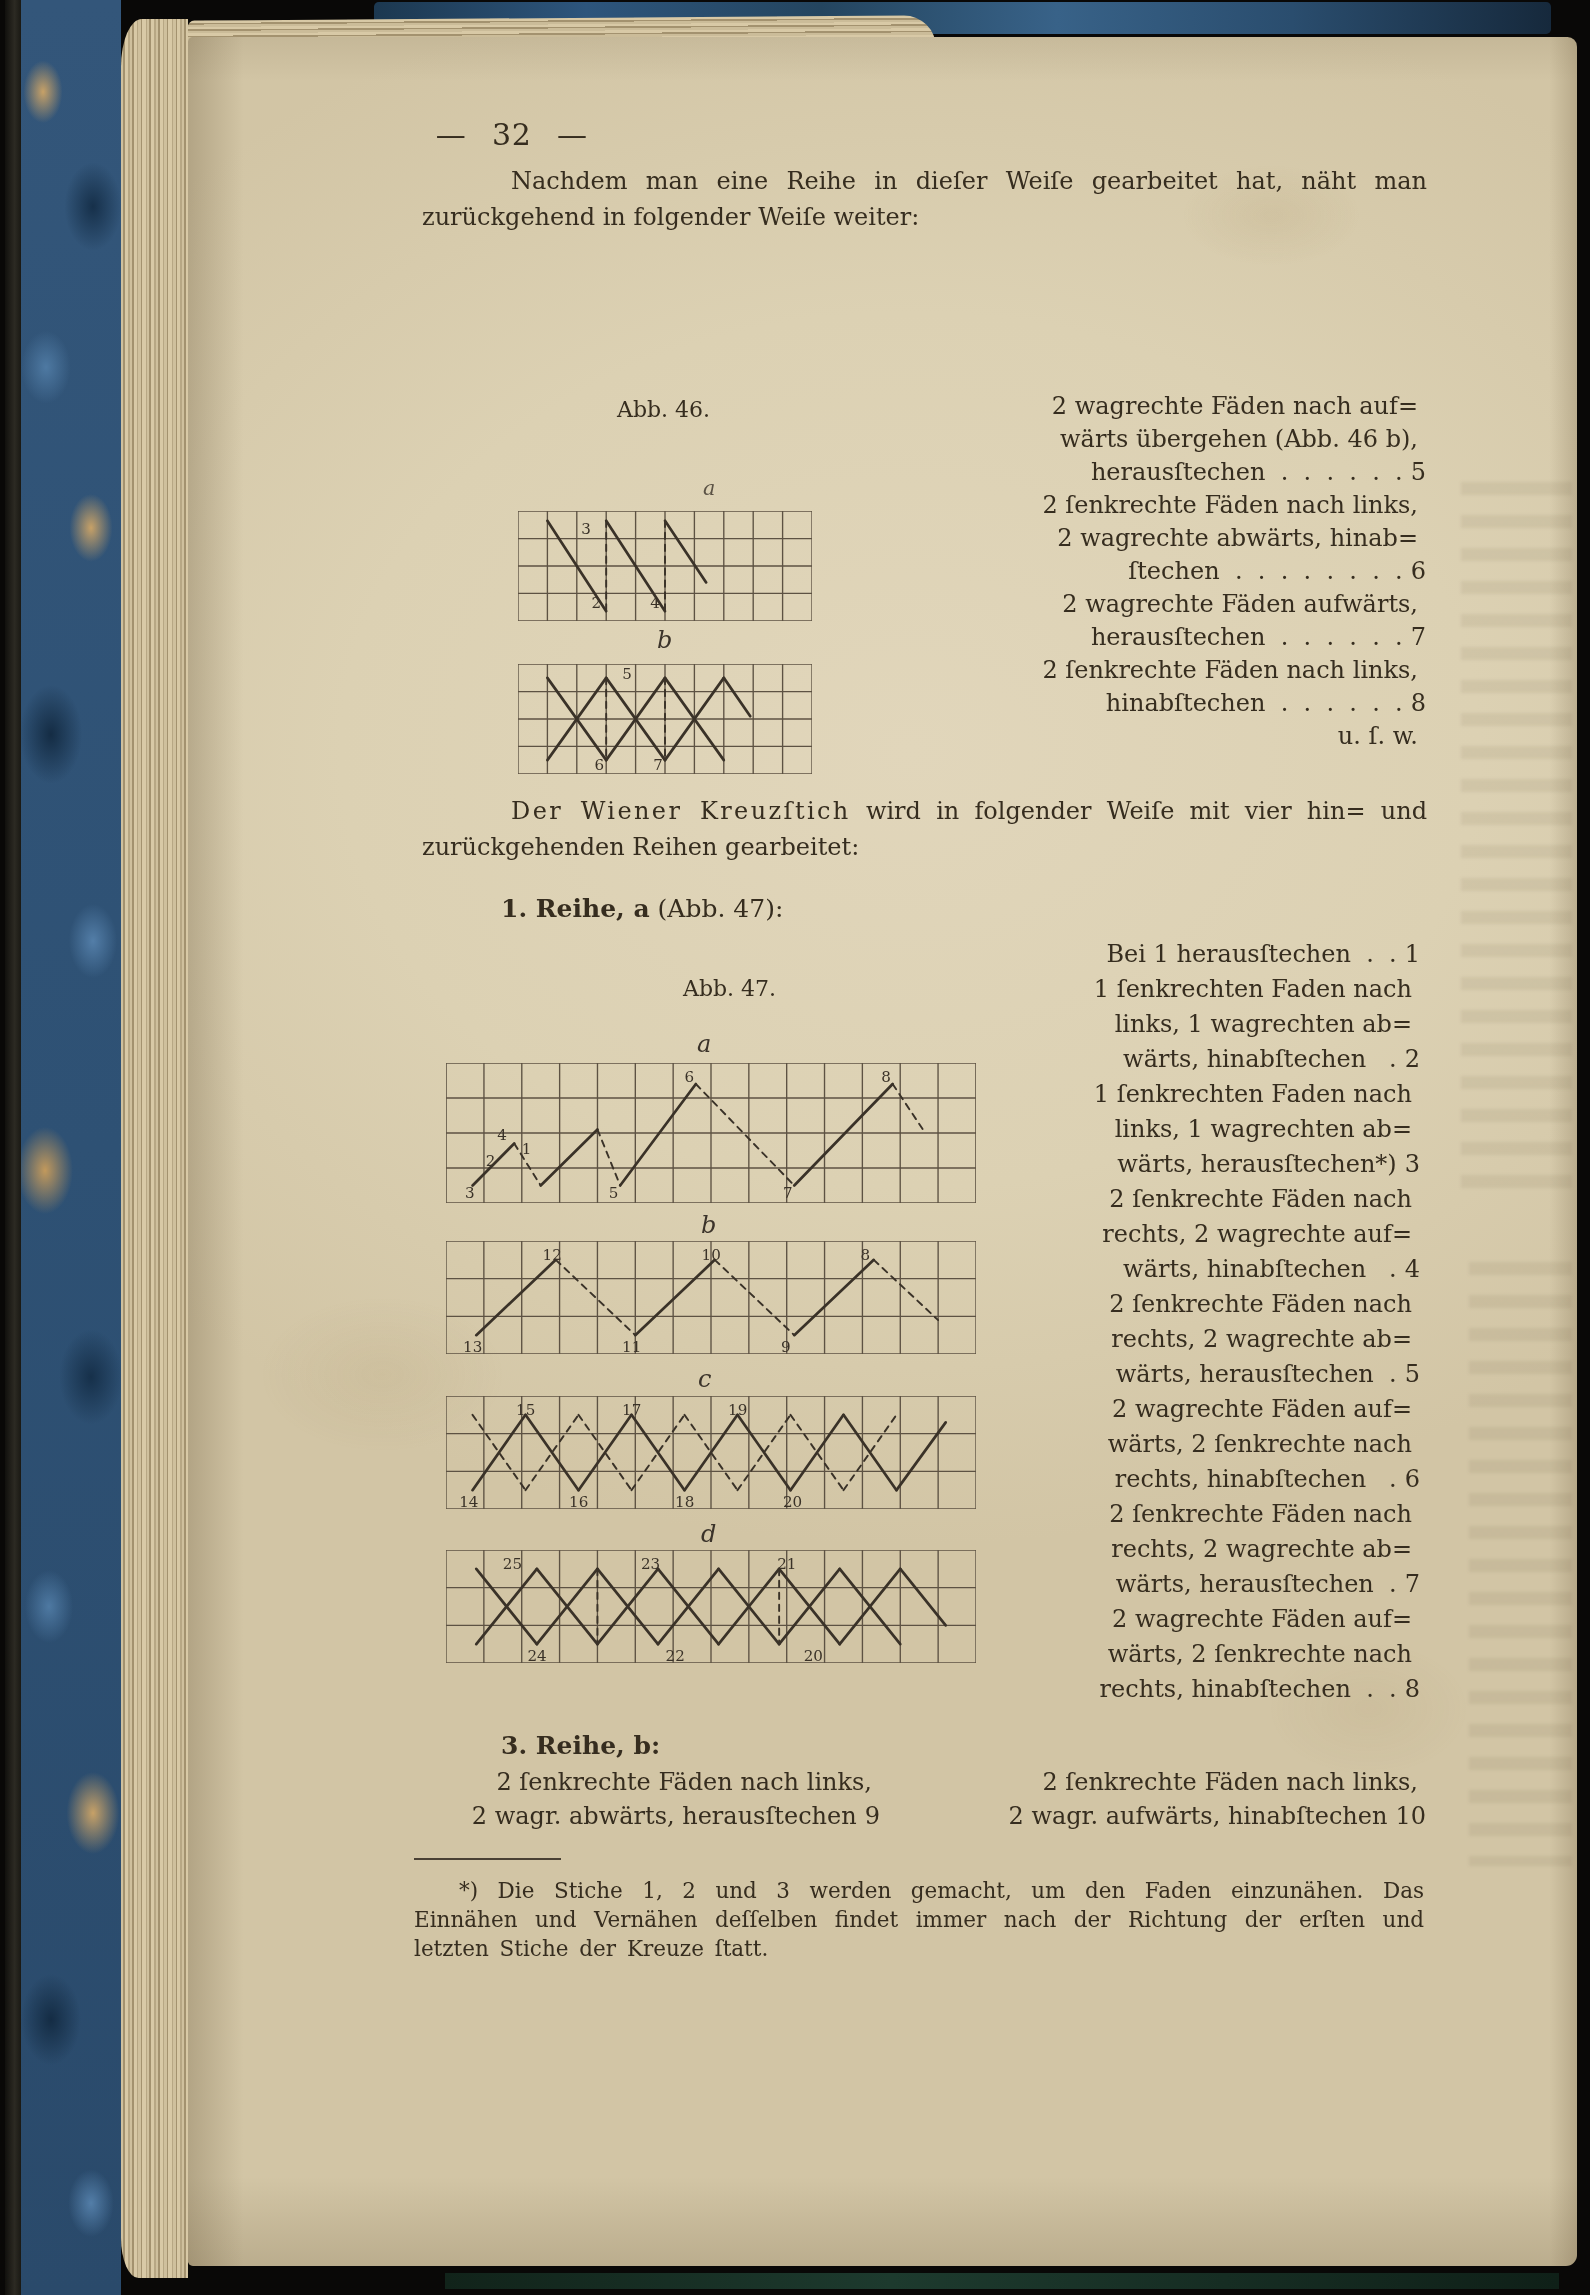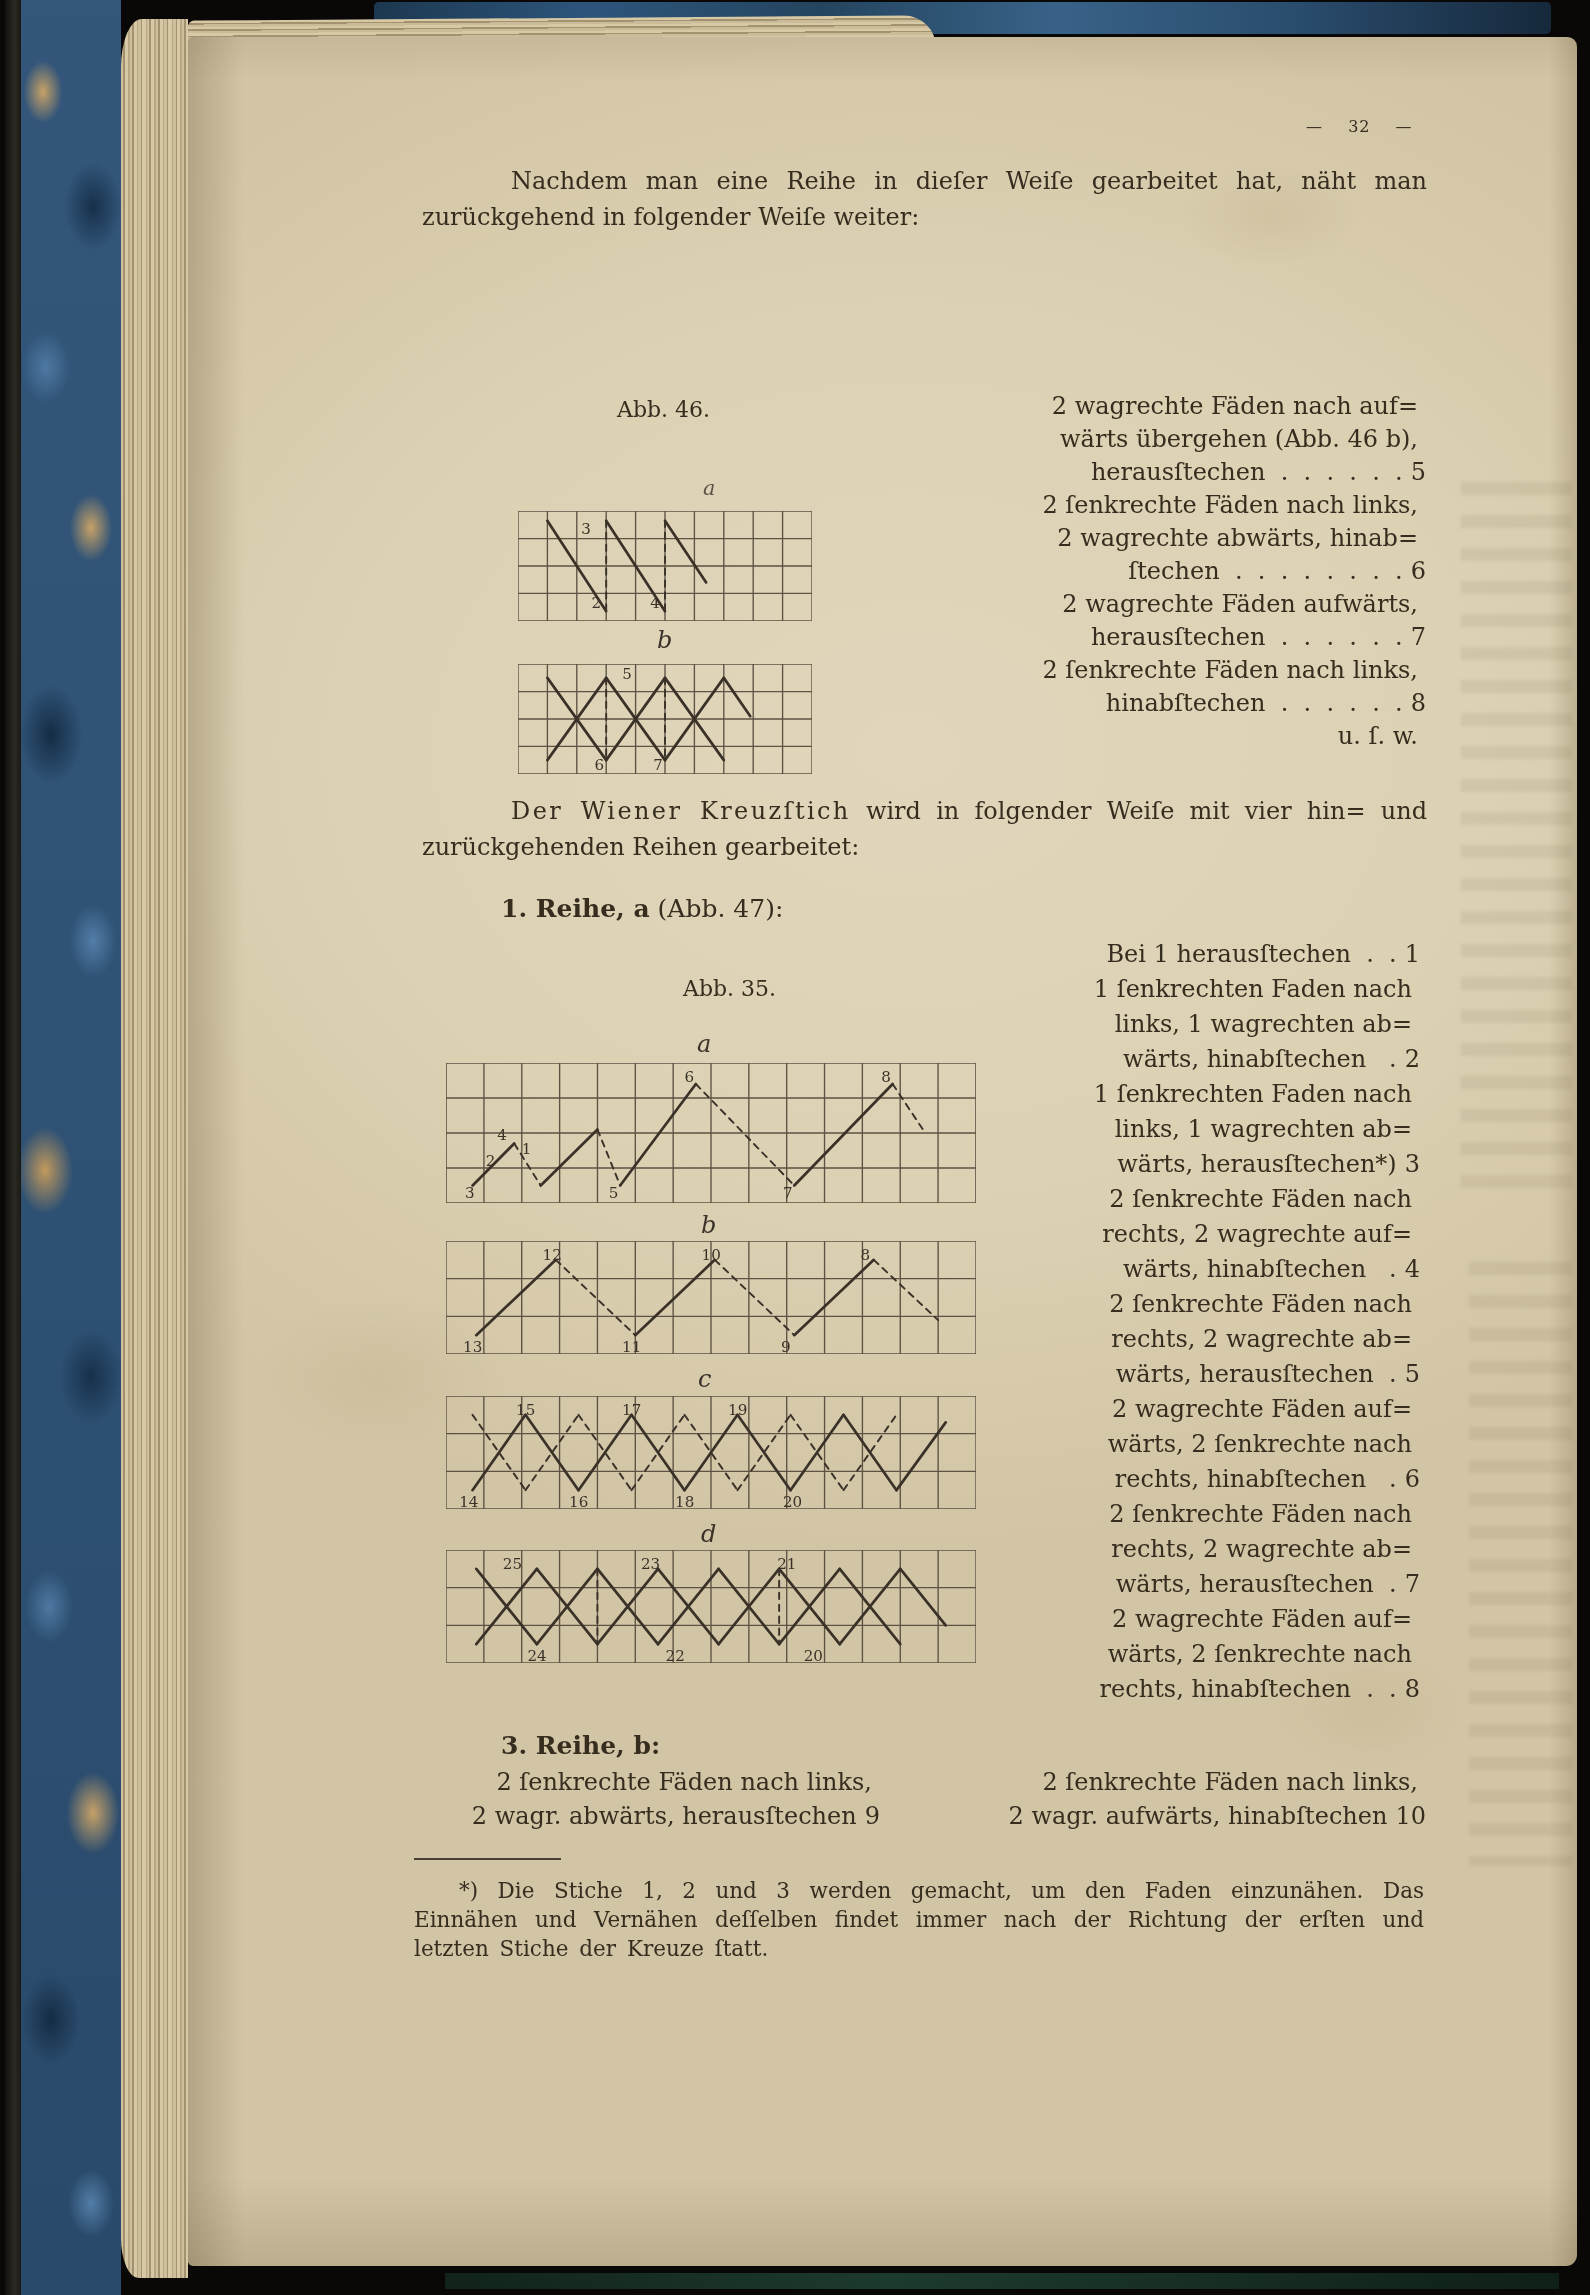--- a/index.html
+++ b/index.html
@@ -62,21 +62,21 @@
       radial-gradient(127px 72px at 78% 8%, rgba(150,120,70,.10), transparent 70%),
       radial-gradient(175px 111px at 14% 60%, rgba(140,110,60,.08), transparent 70%),
       radial-gradient(143px 95px at 85% 75%, rgba(140,110,60,.07), transparent 70%);
   }
   .ghost{position:absolute;filter:blur(1.6px);pointer-events:none;
     background:repeating-linear-gradient(180deg, rgba(110,95,70,.10) 0px, rgba(110,95,70,.10) 12.7px, rgba(110,95,70,0) 12.7px, rgba(110,95,70,0) 33px);}
   
   p{margin:0}
   .t{position:absolute;color:#362d1f}
   .just{text-align:justify}
-  .pagenum{left:235px;top:80px;width:1002px;text-align:right;font-size:16px;letter-spacing:0.8px}
+  .pagenum{left:235px;top:80px;width:1002px;text-align:left;font-size:30px;letter-spacing:0.8px}
   .pagenum span{margin:0 12.7px}
   .para1{left:234px;top:126px;width:1005px;line-height:36px;text-indent:89px}
   .para2{left:234px;top:756px;width:1005px;line-height:36px;text-indent:89px}
   .sperr{letter-spacing:2.4px}
   .cap{font-size:22px}
   .figlabel{font-style:italic;font-size:24px;color:#3b332a}
   .h{font-weight:bold;font-size:25px}
   .h .hn{font-weight:normal}
   .lines .line{display:flex;justify-content:flex-end}
   .lines .txt{white-space:pre}
@@ -310,21 +310,21 @@
           <span class="txt">wärts, 2 ſenkrechte nach</span>
           <span class="num"></span>
         </div>
 
         <div class="line">
           <span class="txt">rechts, hinabſtechen  .  .</span>
           <span class="num">8</span>
         </div>
       </div>
 
-    <div class="t cap" style="left:495px;top:939px">Abb. 35.</div>
+    <div class="t cap" style="left:495px;top:939px">Abb. 47.</div>
     <div class="t figlabel" style="left:509px;top:993px">a</div>
     <div class="fig abs" style="left:258px;top:1026px;width:530px;height:140px">
         <svg width="530" height="140" viewBox="0 0 666 176" style="font-size:30px">
           <path d="M0.00 0L0.00 176M47.57 0L47.57 176M95.14 0L95.14 176M142.71 0L142.71 176M190.29 0L190.29 176M237.86 0L237.86 176M285.43 0L285.43 176M333.00 0L333.00 176M380.57 0L380.57 176M428.14 0L428.14 176M475.71 0L475.71 176M523.29 0L523.29 176M570.86 0L570.86 176M618.43 0L618.43 176M666.00 0L666.00 176M0 0.00L666 0.00M0 44.00L666 44.00M0 88.00L666 88.00M0 132.00L666 132.00M0 176.00L666 176.00" stroke="#5d5243" stroke-width="1.7" fill="none"></path>
           <line x1="33.3" y1="154" x2="85.62857142857143" y2="101.19999999999999" stroke="#3a3228" stroke-width="3.4" stroke-linecap="round"></line>
           <line x1="85.62857142857143" y1="101.19999999999999" x2="118.92857142857142" y2="154" stroke="#3a3228" stroke-width="2.4" stroke-dasharray="8 7" stroke-linecap="round"></line>
           <line x1="118.92857142857142" y1="154" x2="190.28571428571428" y2="83.6" stroke="#3a3228" stroke-width="3.4" stroke-linecap="round"></line>
           <line x1="190.28571428571428" y1="83.6" x2="218.8285714285714" y2="154" stroke="#3a3228" stroke-width="2.4" stroke-dasharray="8 7" stroke-linecap="round"></line>
           <line x1="218.8285714285714" y1="154" x2="313.97142857142853" y2="26.4" stroke="#3a3228" stroke-width="3.4" stroke-linecap="round"></line>
           <line x1="313.97142857142853" y1="26.4" x2="437.6571428571428" y2="154" stroke="#3a3228" stroke-width="2.4" stroke-dasharray="8 7" stroke-linecap="round"></line>

